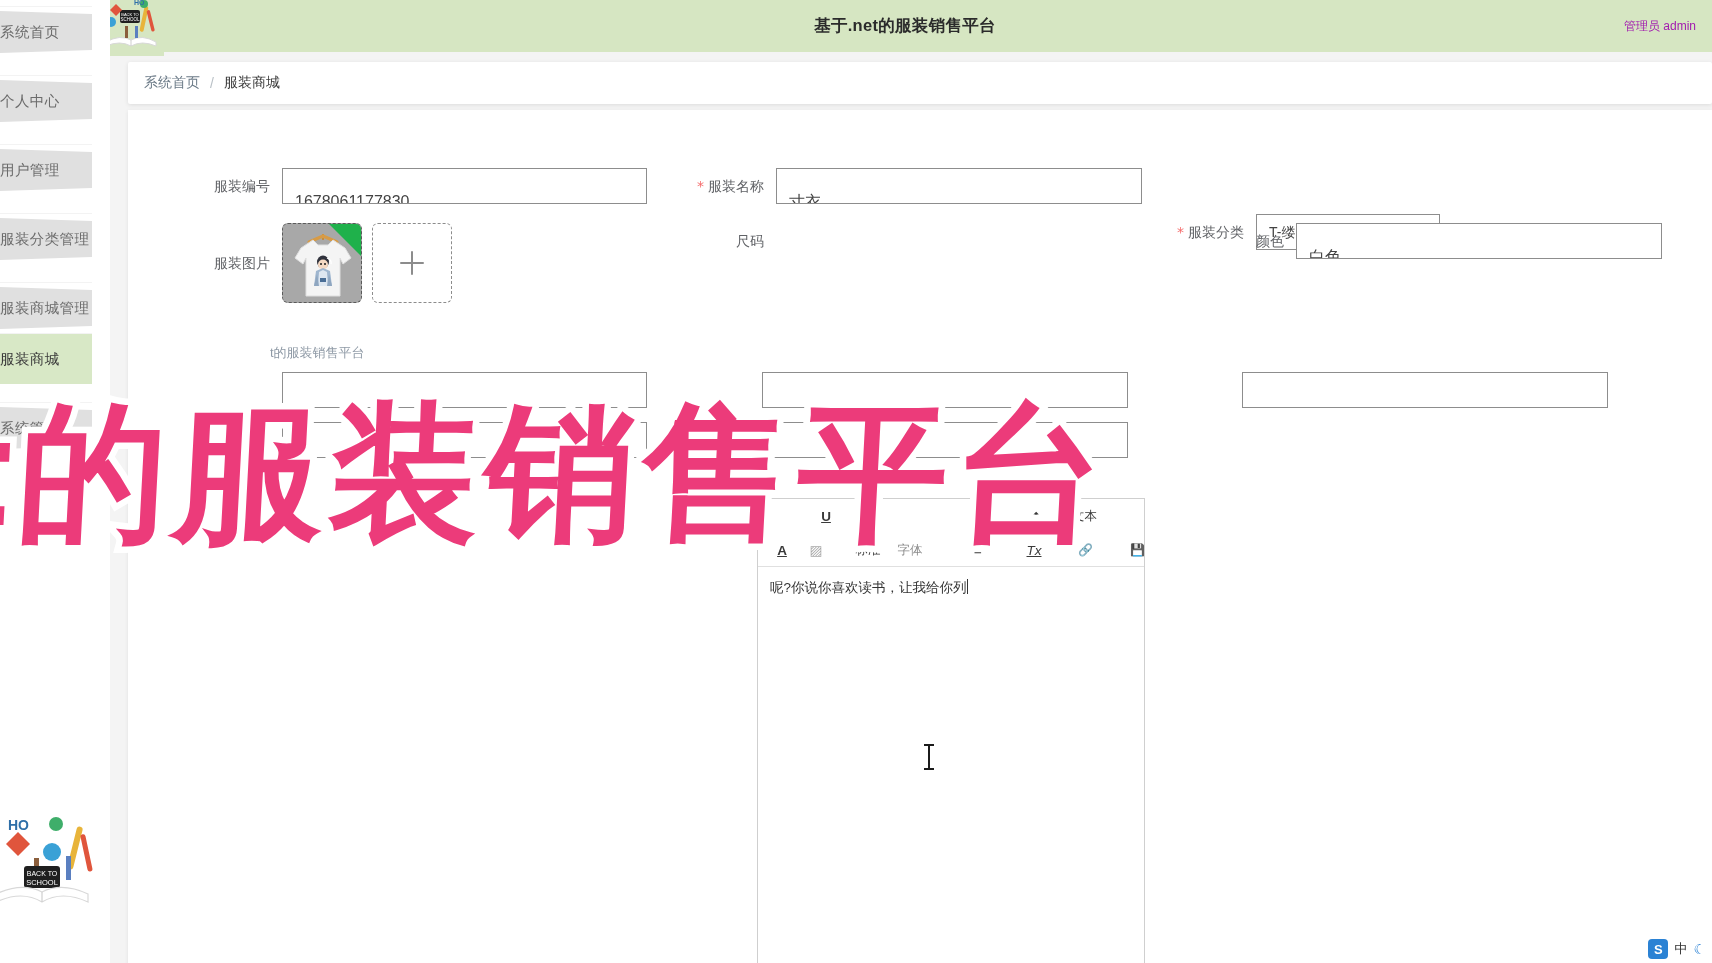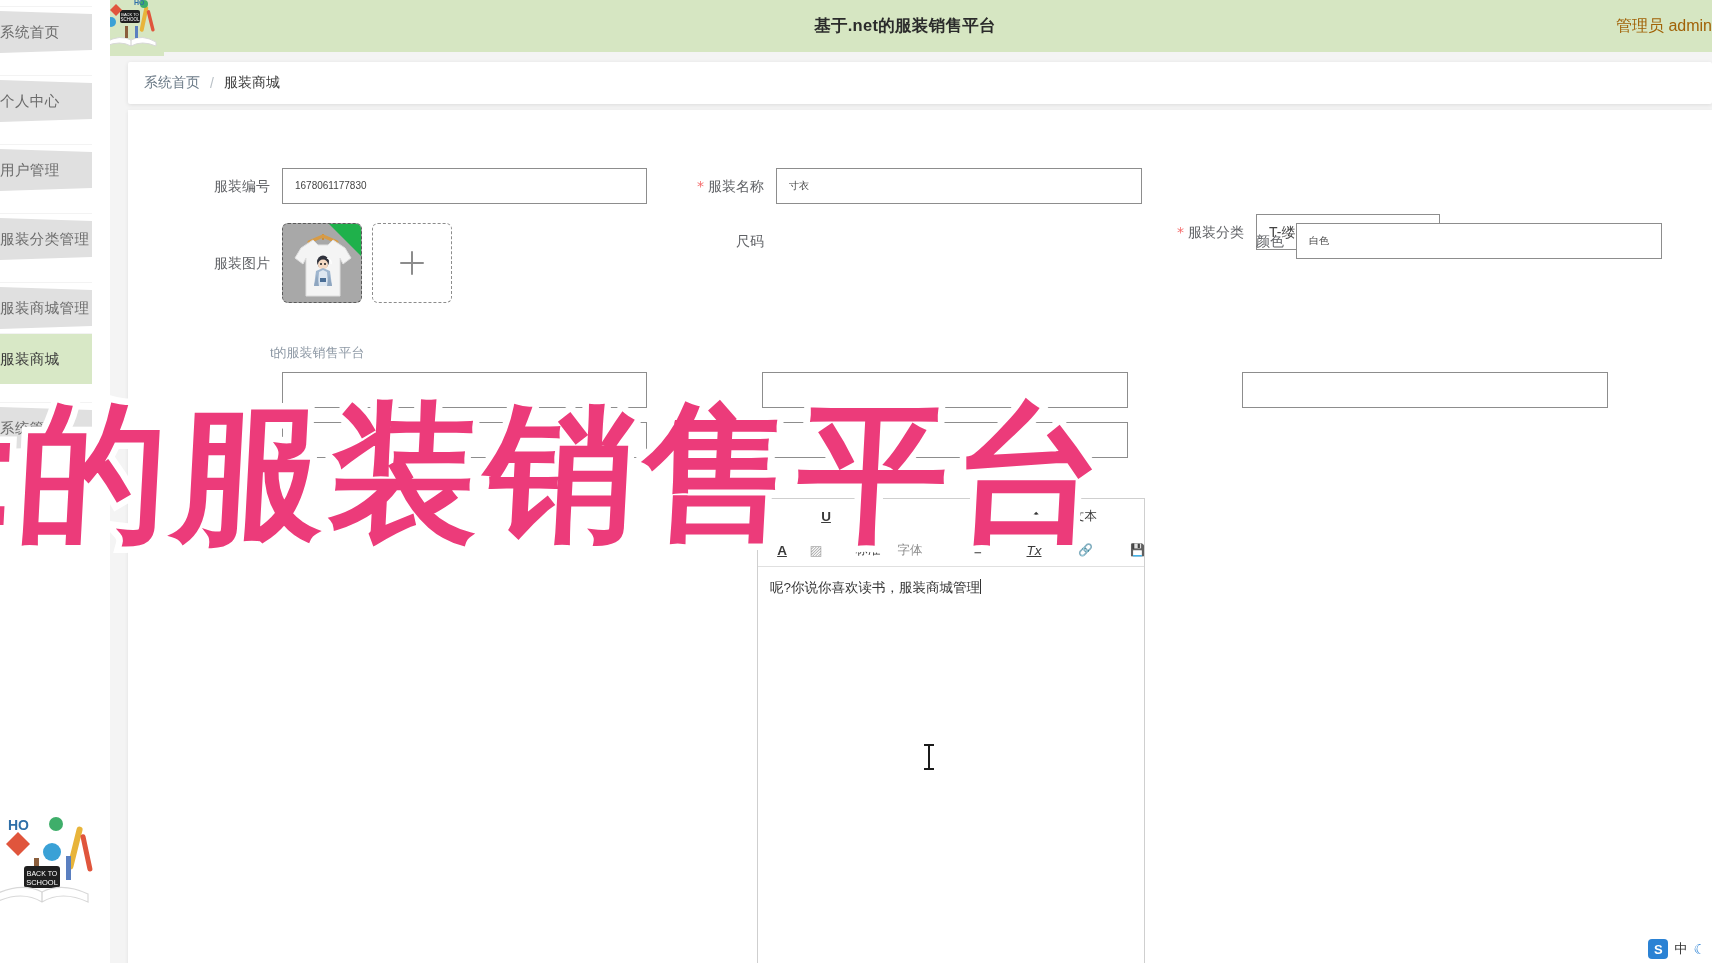--- a/index.html
+++ b/index.html
@@ -47,21 +47,21 @@
     background: #d6e6c2; display:flex; align-items:center; z-index: 3;
   }
   .header-logo {
     position:absolute; left: 0px; top: -4px; width: 66px; height: 60px;
   }
   .header-title {
     position:absolute; left:0; right:0; text-align:center;
     font-size: 16.5px; font-weight: bold; color:#2b2b2b; letter-spacing:.3px;
   }
   .header-user {
-    position:absolute; right: 0; font-size: 16px; color:#a16207;
+    position:absolute; right: 16px; font-size: 12px; color:#a21caf;
   }
 
   
   .main {
     position:absolute; left:98px; top:52px; right:0; bottom:0;
     background:#f4f4f4; overflow:hidden; z-index:2;
   }
   .crumb-card {
     position:absolute; left: 30px; top: 10px; right: 0; height: 42px;
     background:#fff; border-radius:2px;
@@ -81,21 +81,21 @@
   
   .row { position:absolute; left:0; right:0; display:flex; }
   .fgroup { display:flex; align-items:flex-start; }
   .flabel {
     font-size: 14px; color:#606266; text-align:right;
     padding-right: 12px; line-height: 36px; white-space:nowrap;
   }
   .req { color:#f56c6c; margin-right:4px; font-family:"DejaVu Sans",sans-serif; }
   .finput {
     height: 36px; border:1px solid #8d8d8d; background:#fff;
-    font-size: 10px; color:#444; padding: 0 12px; line-height:34px;
+    font-size: 16px; color:#444; padding: 16px 12px; line-height:34px;
     white-space:nowrap; overflow:hidden;
   }
   .fselect {
     height: 36px; border:1px solid #8d8d8d; background:#fff;
     font-size: 14px; color:#444; padding: 0 12px; line-height:34px;
     display:flex; align-items:flex-start; justify-content:space-between;
   }
   .chev { color:#c0c4cc; font-size:12px; margin-left:8px; }
 
   
@@ -281,21 +281,21 @@
             <span class="tbtn" style="opacity:.45;">▨</span>
             <span class="tbtn" style="margin-left:18px;font-size:12.5px;">标准</span>
             <span class="tbtn" style="margin-left:8px;font-size:12.5px;opacity:.6;">字体</span>
             <span class="tbtn" style="margin-left:34px;">≡</span>
             <span class="tbtn" style="margin-left:22px;font-style:italic;text-decoration:underline;">Tx</span>
             <span class="tbtn" style="margin-left:18px;font-size:12px;">🔗</span>
             <span class="tbtn" style="margin-left:18px;font-size:12px;">💾</span>
           </div>
         </div>
         <div class="ed-body">
-          <span>呢?你说你喜欢读书，服装商城管理</span><span class="caret"></span>
+          <span>呢?你说你喜欢读书，让我给你列</span><span class="caret"></span>
         </div>
         <div class="ibeam" style="left:170px;top:245px;"></div>
       </div>
 
     </div>
   </div>
 
   <div class="header">
     <div class="header-logo">
       <svg viewBox="0 0 66 60" width="66" height="60">

